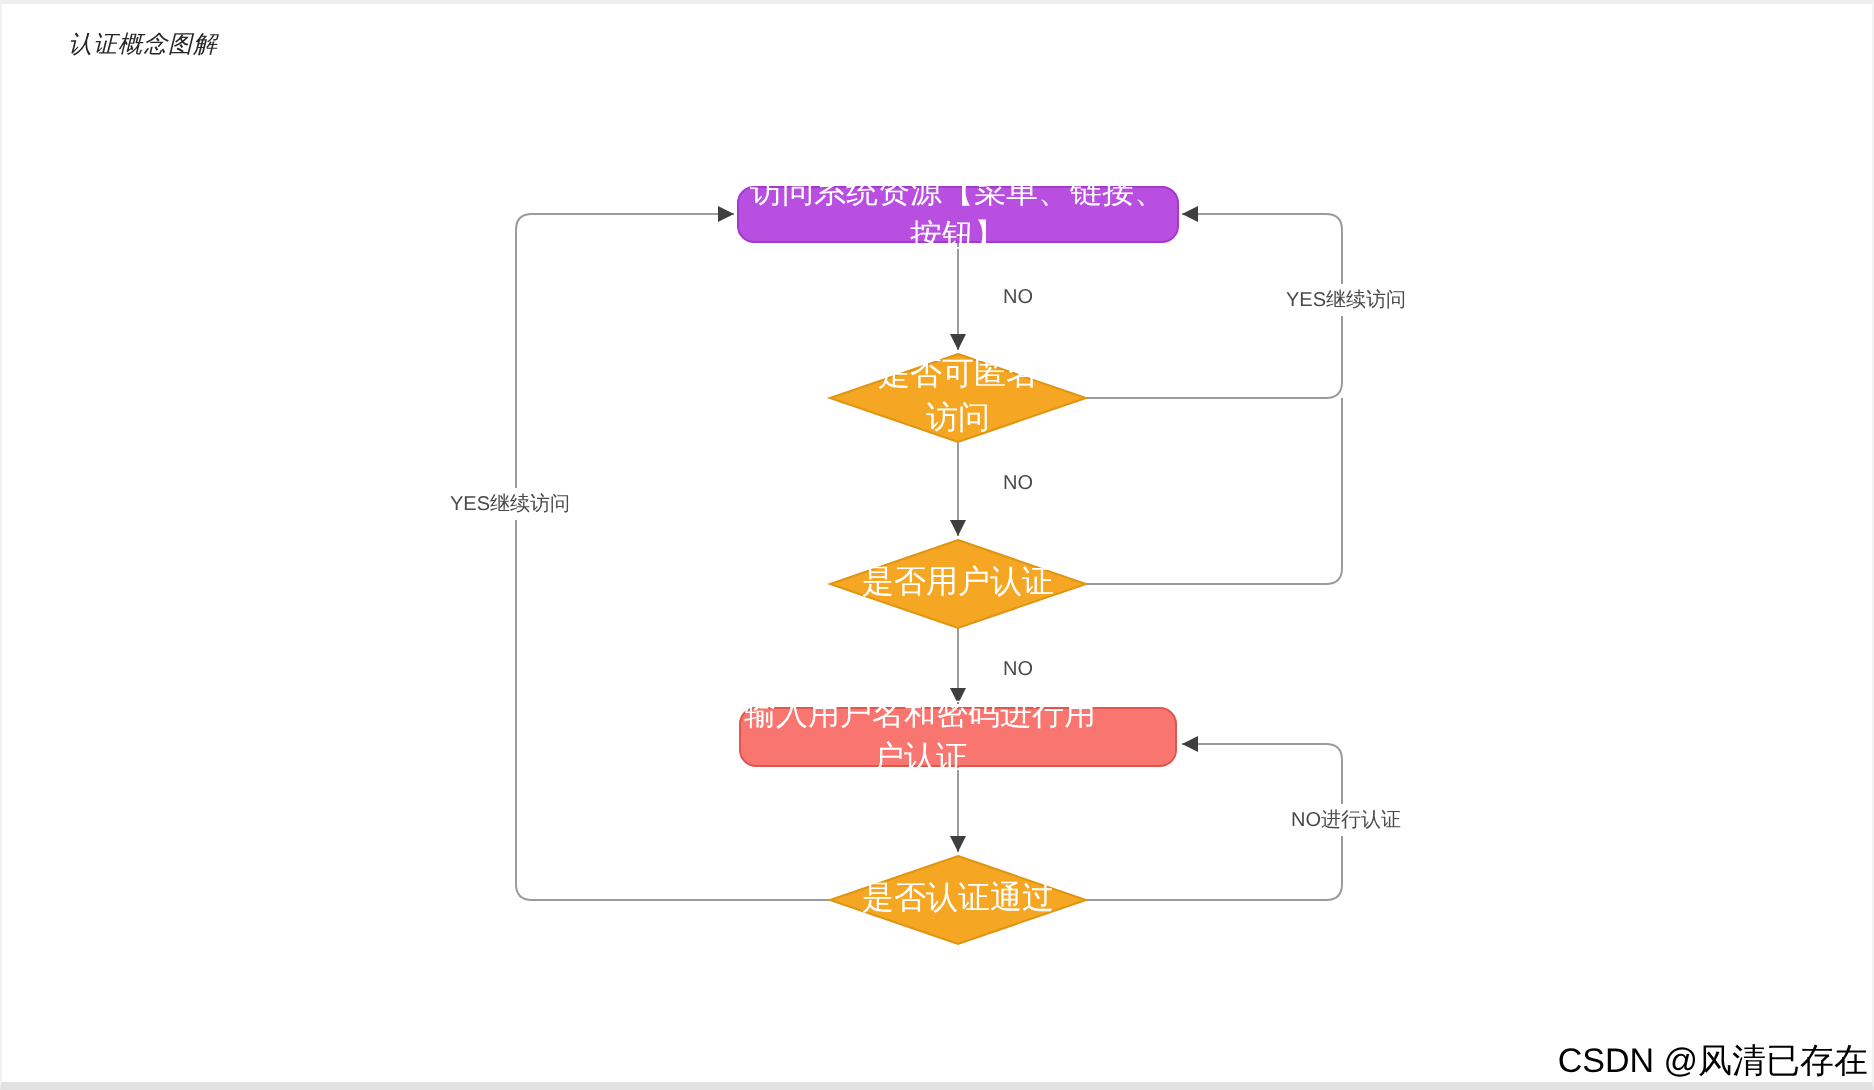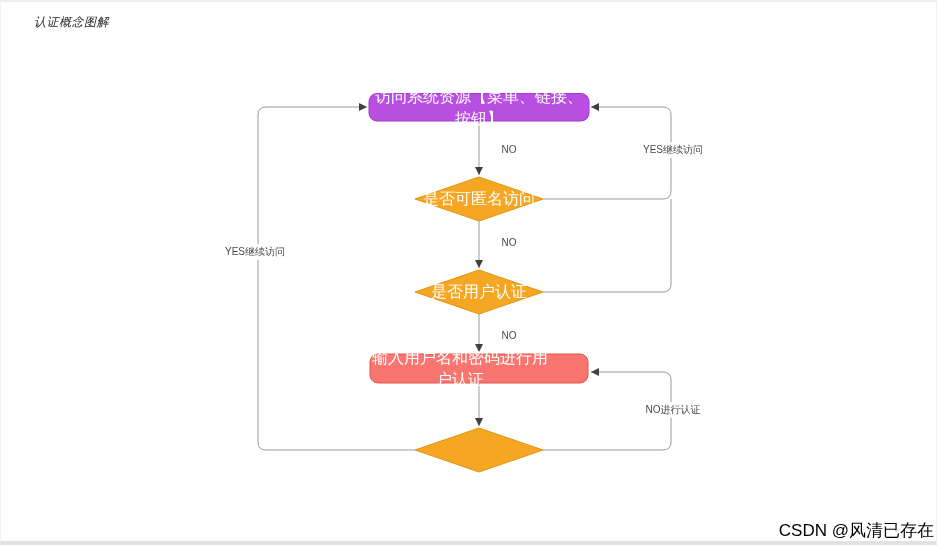--- a/index.html
+++ b/index.html
@@ -20,21 +20,21 @@
     font-size:12px;color:#262626;letter-spacing:.5px;font-style:italic;
   }
   svg.canvas{position:absolute;left:0;top:0;}
   .connector{fill:none;stroke-width:1;}
   .shape{stroke-width:1;}
   .node-label{
     position:absolute;display:flex;align-items:center;justify-content:center;
     text-align:center;color:#ffffff;font-size:16px;line-height:1.35;
     pointer-events:none;
   }
-  .node-label .stack{display:flex;align-items:center;}
+  .node-label .stack{display:flex;flex-direction:column;align-items:center;}
   .edge-label{
     position:absolute;transform:translate(-50%,-50%);
     background:#ffffff;padding:1px 3px;
     font-size:10px;color:#4a4a4a;white-space:nowrap;
   }
   .watermark{
     position:absolute;right:2px;top:517px;
     font-size:17px;color:#000000;white-space:nowrap;
   }
 </style>
@@ -75,20 +75,21 @@
     <span class="stack">
       <span>是否可匿名</span>
       <span>访问</span>
     </span>
   </div>
 
   <div class="node-label" style="left:414px;top:268px;width:128px;height:44px;">是否用户认证</div>
 
   <div class="node-label" style="left:369px;top:352px;width:180px;height:29px;">输入用户名和密码进行用户认证</div>
 
+  <div class="node-label" style="left:414px;top:426px;width:128px;height:44px;">是否认证通过</div>
 
   <div class="edge-label" style="left:508px;top:147px;">NO</div>
   <div class="edge-label" style="left:508px;top:240px;">NO</div>
   <div class="edge-label" style="left:508px;top:333px;">NO</div>
   <div class="edge-label" style="left:672px;top:148px;">YES继续访问</div>
   <div class="edge-label" style="left:254px;top:250px;">YES继续访问</div>
   <div class="edge-label" style="left:672px;top:408px;">NO进行认证</div>
 
   <div class="watermark">CSDN @风清已存在</div>
 

